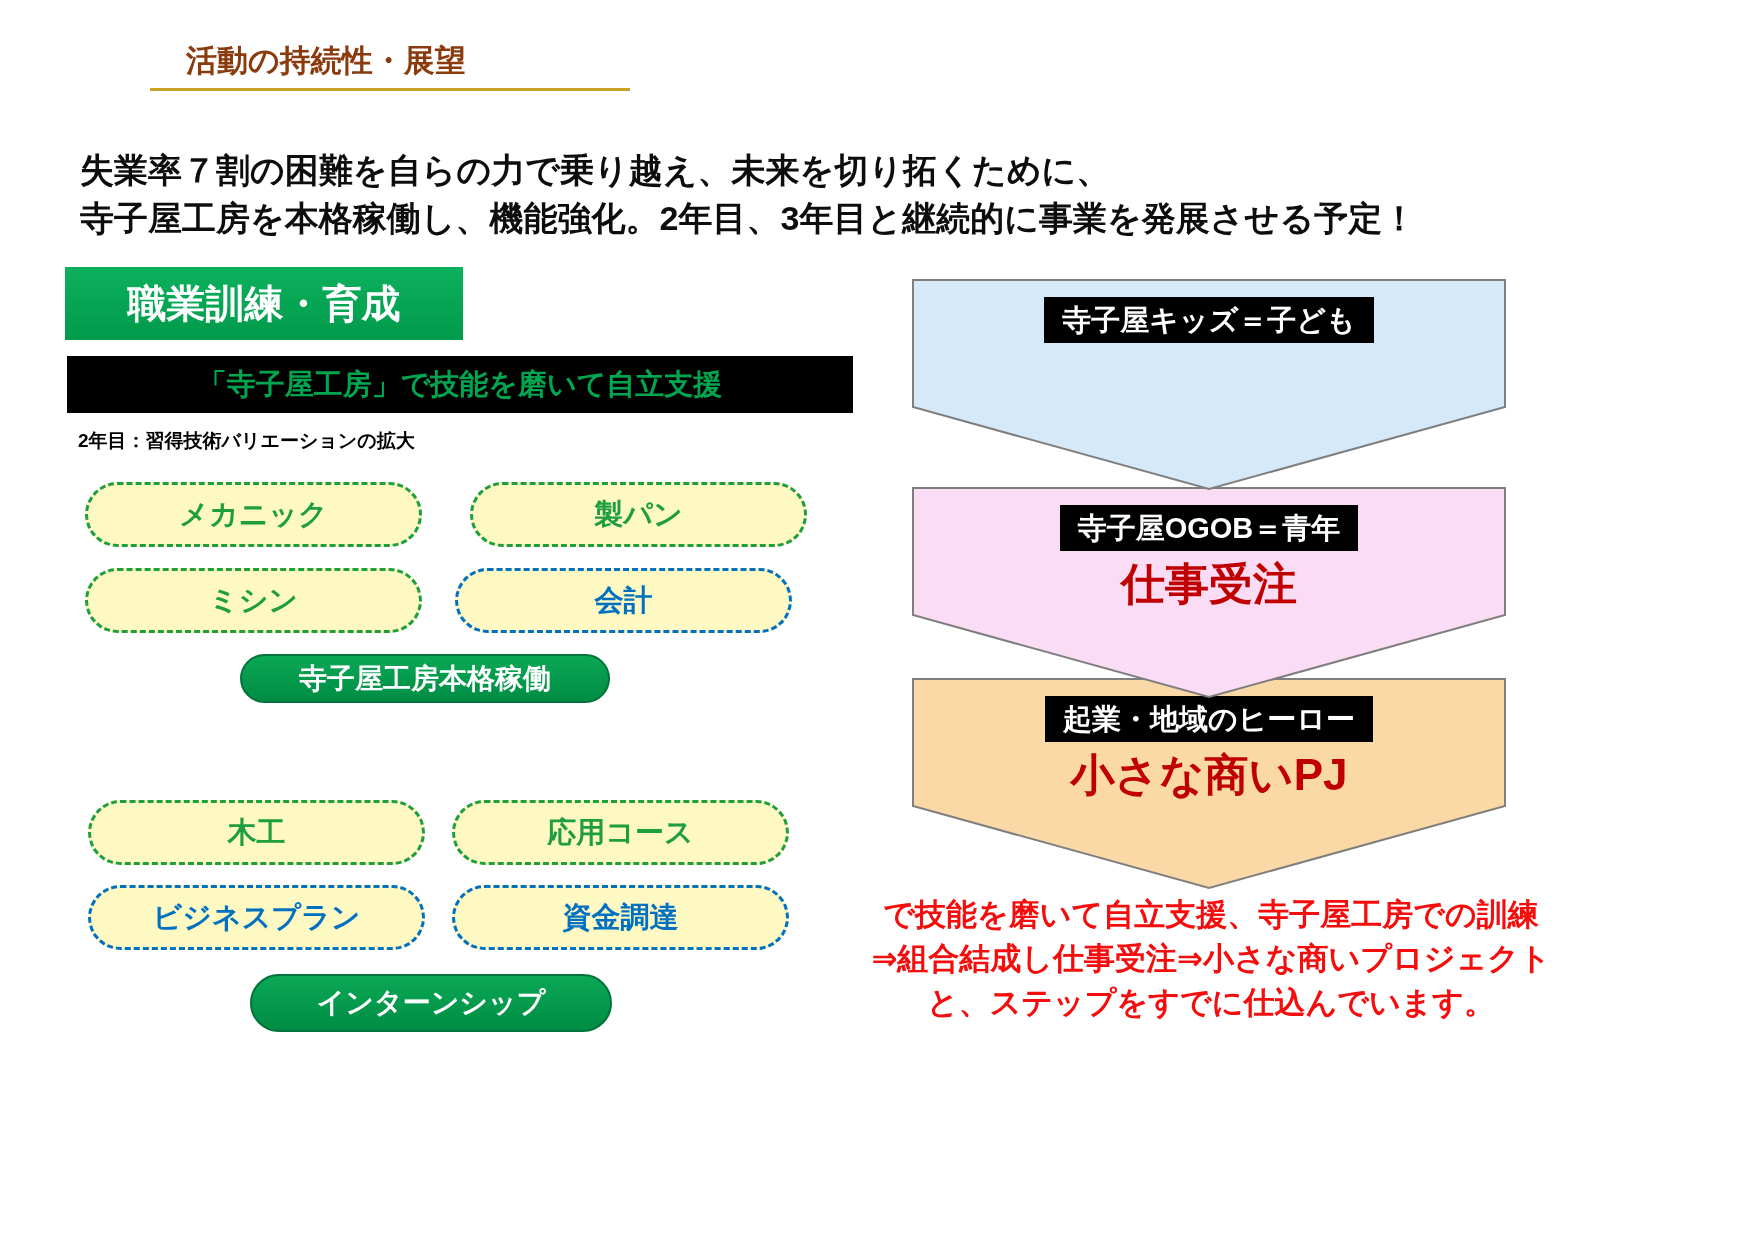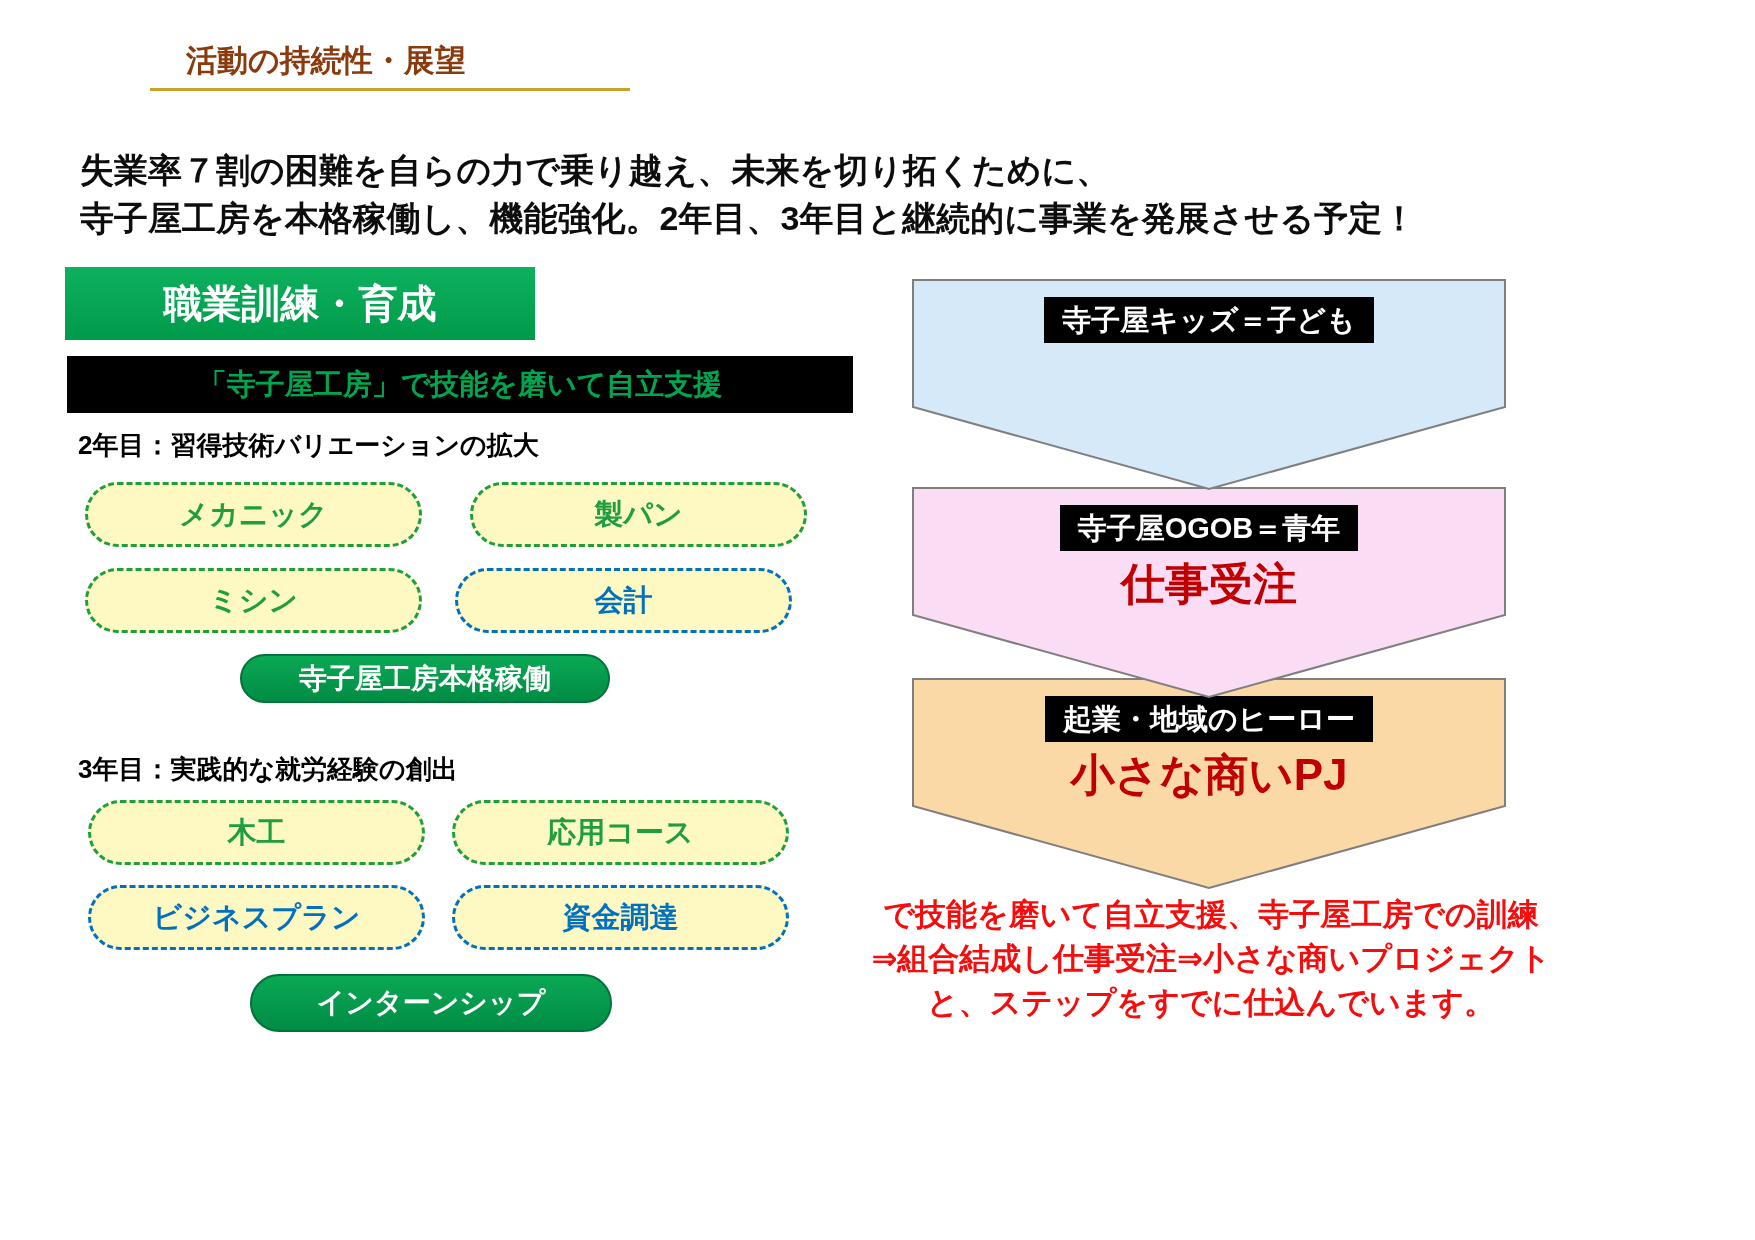--- a/index.html
+++ b/index.html
@@ -16,27 +16,27 @@
   .mammoth-small { position:absolute; left:4px; bottom:3px; }
 
   
   .page-title { position:absolute; left:186px; top:40px; font-size:31px; font-weight:800; color:#8a3a0d; }
   .title-underline { position:absolute; left:150px; top:88px; width:480px; height:3px; background:#c9a227; }
 
   
   .intro { position:absolute; left:80px; top:146px; font-size:34px; font-weight:800; color:#0d0d0d; line-height:1.42; }
 
   
-  .section-header { position:absolute; left:65px; top:267px; width:470px; height:73px;
+  .section-header { position:absolute; left:65px; top:267px; width:398px; height:73px;
                     background:linear-gradient(#0db15d,#009a4b); color:#ffffff;
                     font-size:39px; font-weight:800; display:flex; align-items:center; justify-content:center; }
   .subtitle-bar { position:absolute; left:67px; top:356px; width:786px; height:57px; background:#000000;
                   color:#00a64f; font-size:29px; font-weight:800;
                   display:flex; align-items:center; justify-content:center; }
-  .year-heading { position:absolute; font-size:26px; font-weight:800; color:#000000; }
+  .year-heading { position:absolute; font-size:19px; font-weight:800; color:#000000; }
   .heading-y2 { left:78px; top:428px; }
   .heading-y3 { left:78px; top:752px; }
 
   .pill { position:absolute; width:337px; height:65px; border-radius:45px; background:#fef9c3;
           display:flex; align-items:center; justify-content:center;
           font-size:29px; font-weight:800; }
   .pill[data-color="green"] { border:3px dashed #1f9e3f; color:#1f9e3f; }
   .pill[data-color="blue"]  { border:3px dashed #0070c0; color:#0070c0; }
 
   .result-pill { position:absolute; border-radius:40px; background:linear-gradient(#0aa855,#008c44);
@@ -88,21 +88,20 @@
   </div>
   <div class="pill" style="left:85px; top:568px;" data-color="green">
     <span>ミシン</span>
   </div>
   <div class="pill" style="left:455px; top:568px;" data-color="blue">
     <span>会計</span>
   </div>
 
   <div class="result-pill result-y2">寺子屋工房本格稼働</div>
 
-  <div class="year-heading heading-y3">3年目：実践的な就労経験の創出</div>
 
   <div class="pill" style="left:88px; top:800px;" data-color="green">
     <span>木工</span>
   </div>
   <div class="pill" style="left:452px; top:800px;" data-color="green">
     <span>応用コース</span>
   </div>
   <div class="pill" style="left:88px; top:885px;" data-color="blue">
     <span>ビジネスプラン</span>
   </div>

